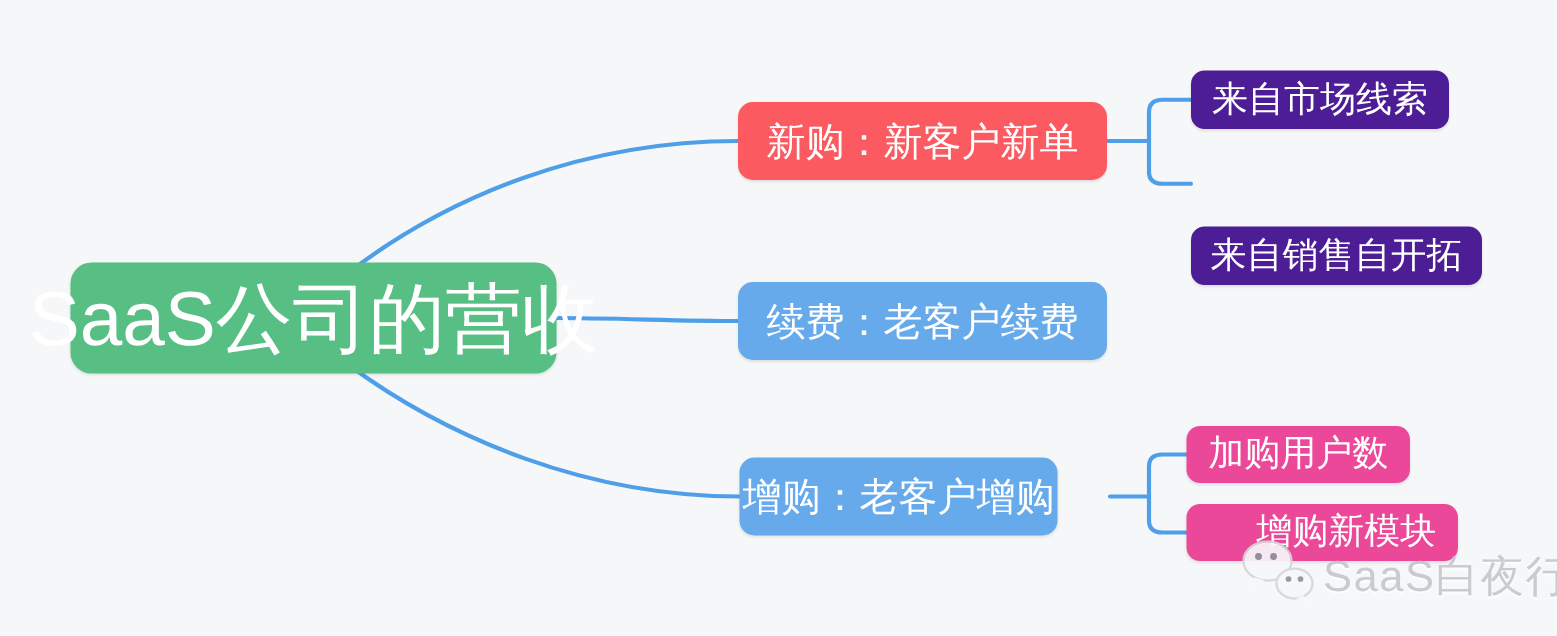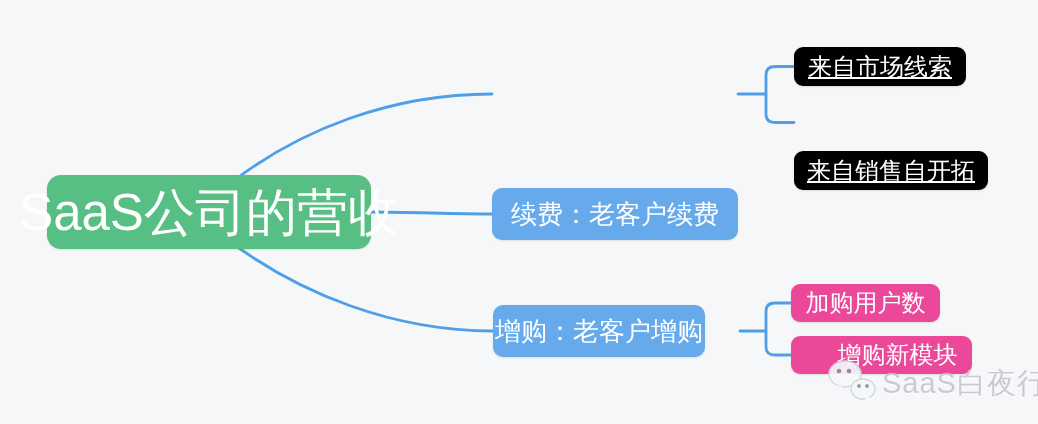--- a/index.html
+++ b/index.html
@@ -32,21 +32,21 @@
     font-size:26px;
   }
   .node-branch.red{background:#fa5a60;}
   .b-new{left:492px;top:68px;}
   .b-renew{left:492px;top:188px;}
   .b-upsell{left:493px;top:305px;width:212px;}
   .node-leaf{
     height:39px;background:#ec4899;border-radius:9px;
     font-size:24px;
   }
-  .node-leaf.red{background:#000000;text-decoration:underline;}
+  .node-leaf.red{background:#4c1d95;}
   .l-market{left:794px;top:47px;width:172px;}
   .l-sales{left:794px;top:103px;width:194px;margin-top:48px;}
   .l-users{left:791px;top:284px;width:149px;height:38px;}
   .l-modules{left:791px;top:336px;width:149px;height:38px;padding-left:32px;}
   .watermark{
     position:absolute;left:826px;top:358px;z-index:3;
     display:flex;align-items:center;
     opacity:0.92;
   }
   .watermark-text{
@@ -68,20 +68,21 @@
       <path d="M232 182 C300 130 390 94 492 94"></path>
       <path d="M368 212 C410 212 452 214 492 214"></path>
       <path d="M232 243 C300 293 392 331 493 331"></path>
       <path d="M738 94 L766 94 M766 94 L766 75 Q766 66.5 775 66.5 L794 66.5 M766 94 L766 114.5 Q766 122.5 775 122.5 L794 122.5"></path>
       <path d="M740 331 L766 331 M766 331 L766 311 Q766 303 775 303 L791 303 M766 331 L766 347 Q766 355 775 355 L791 355"></path>
     </g>
   </svg>
 
   <div class="node node-root">SaaS公司的营收</div>
 
+  <div class="node node-branch red b-new">新购：新客户新单</div>
 
   <div class="node node-branch b-renew">续费：老客户续费</div>
 
   <div class="node node-branch b-upsell">增购：老客户增购</div>
 
   <div class="node node-leaf red l-market">来自市场线索</div>
 
   <div class="node node-leaf red l-sales">来自销售自开拓</div>
 
   <div class="node node-leaf l-users">加购用户数</div>

